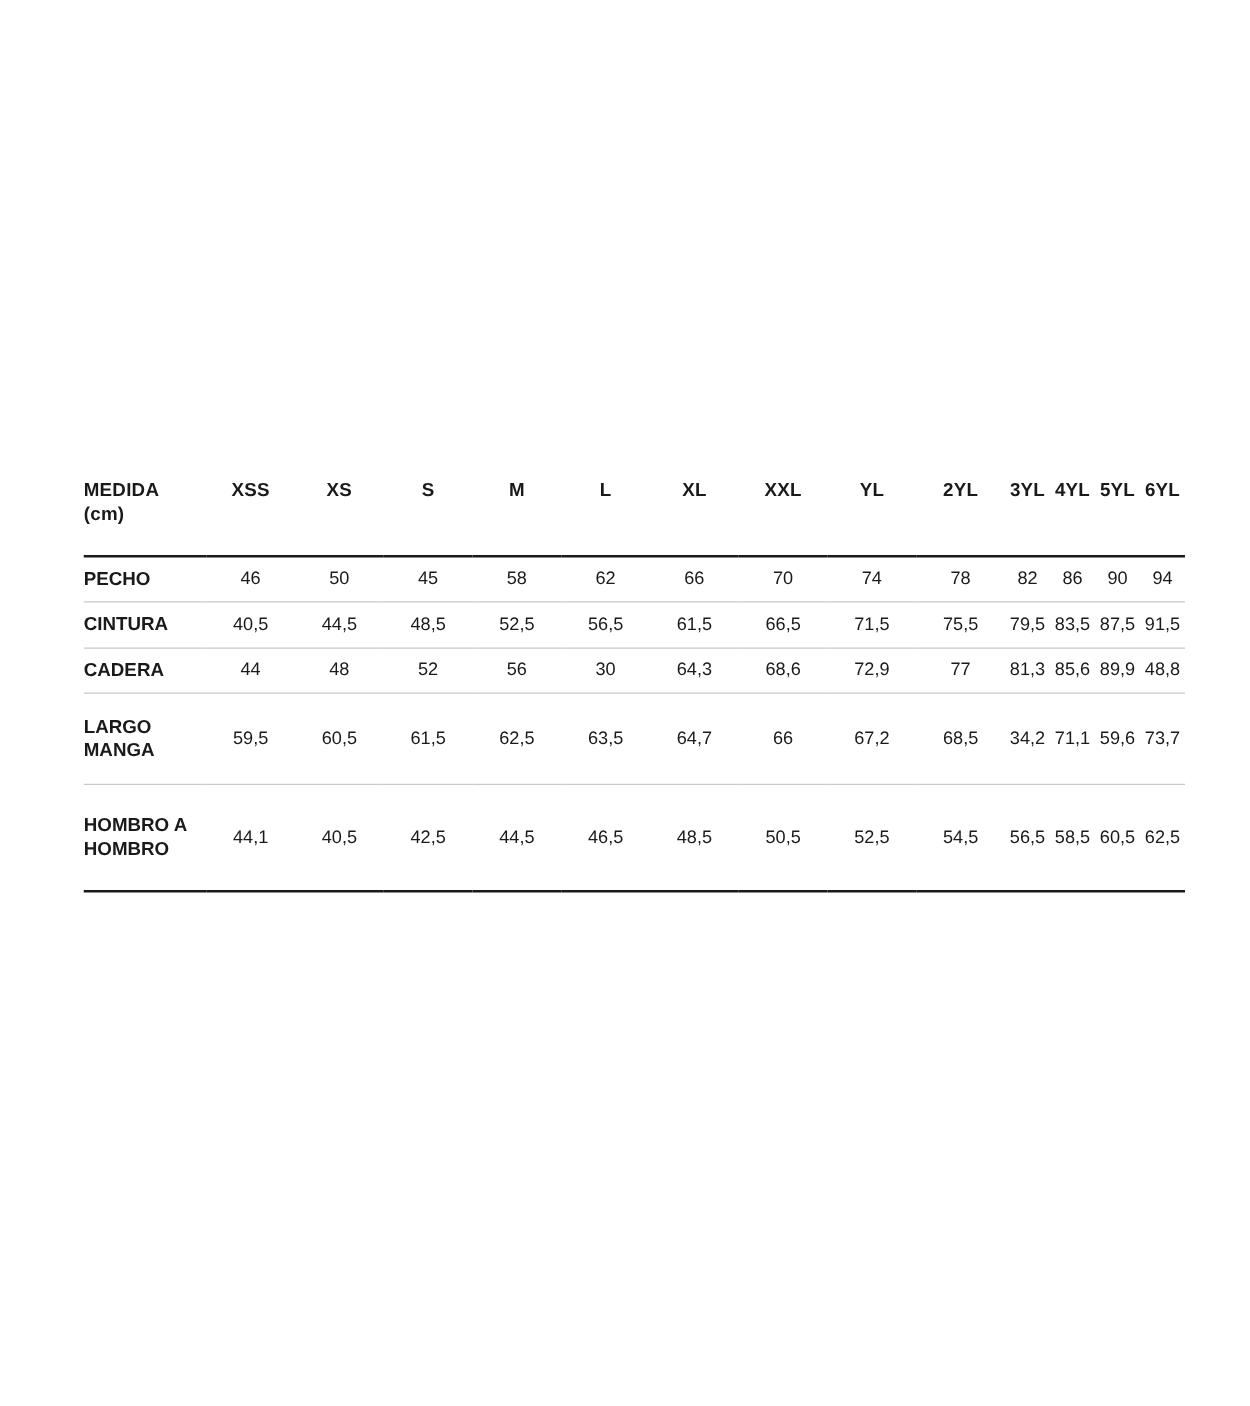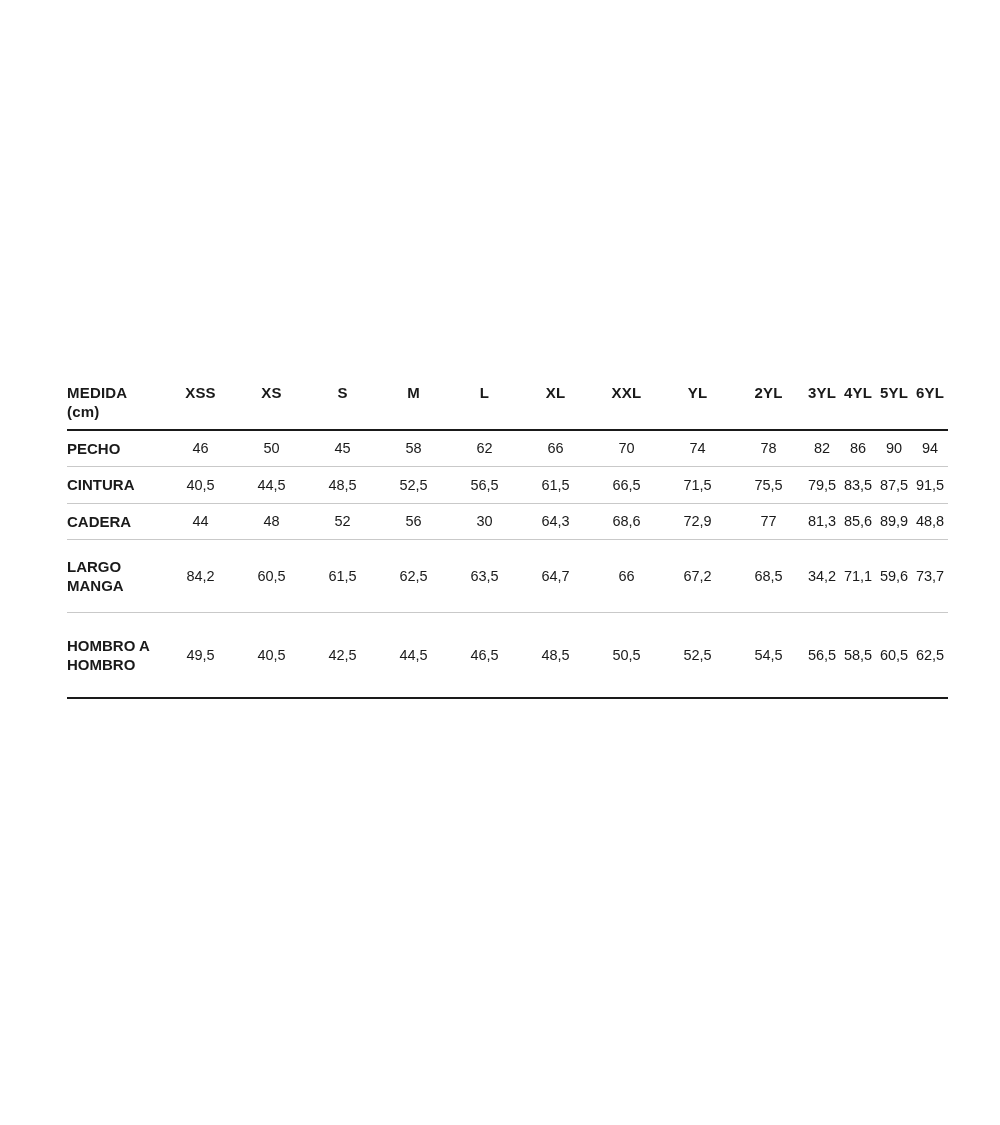--- a/index.html
+++ b/index.html
@@ -32,21 +32,21 @@
   }
   table.size-table col.label-col { width: 98px; }
   table.size-table col.wide-col { width: 71px; }
   table.size-table col.narrow-col { width: 36px; }
 
   table.size-table thead th {
     font-size: 15px;
     font-weight: bold;
     text-align: center;
     vertical-align: top;
-    padding: 8px 2px 7px 2px;
+    padding: 8px 2px 22px 2px;
     border-bottom: 2px solid #1a1a1a;
     letter-spacing: 0.2px;
   }
   table.size-table thead th.label-head {
     text-align: left;
     padding-left: 0;
     line-height: 1.25;
   }
   table.size-table tbody th {
     font-size: 15px;
@@ -162,37 +162,37 @@
           <td>68,6</td>
           <td>72,9</td>
           <td>77</td>
           <td>81,3</td>
           <td>85,6</td>
           <td>89,9</td>
           <td>48,8</td>
         </tr>
         <tr class="row-tall">
           <th>LARGO MANGA</th>
-          <td>84,2</td>
+          <td>59,5</td>
           <td>60,5</td>
           <td>61,5</td>
           <td>62,5</td>
           <td>63,5</td>
           <td>64,7</td>
           <td>66</td>
           <td>67,2</td>
           <td>68,5</td>
           <td>34,2</td>
           <td>71,1</td>
           <td>59,6</td>
           <td>73,7</td>
         </tr>
         <tr class="row-xtall">
           <th>HOMBRO A HOMBRO</th>
-          <td>49,5</td>
+          <td>44,1</td>
           <td>40,5</td>
           <td>42,5</td>
           <td>44,5</td>
           <td>46,5</td>
           <td>48,5</td>
           <td>50,5</td>
           <td>52,5</td>
           <td>54,5</td>
           <td>56,5</td>
           <td>58,5</td>

